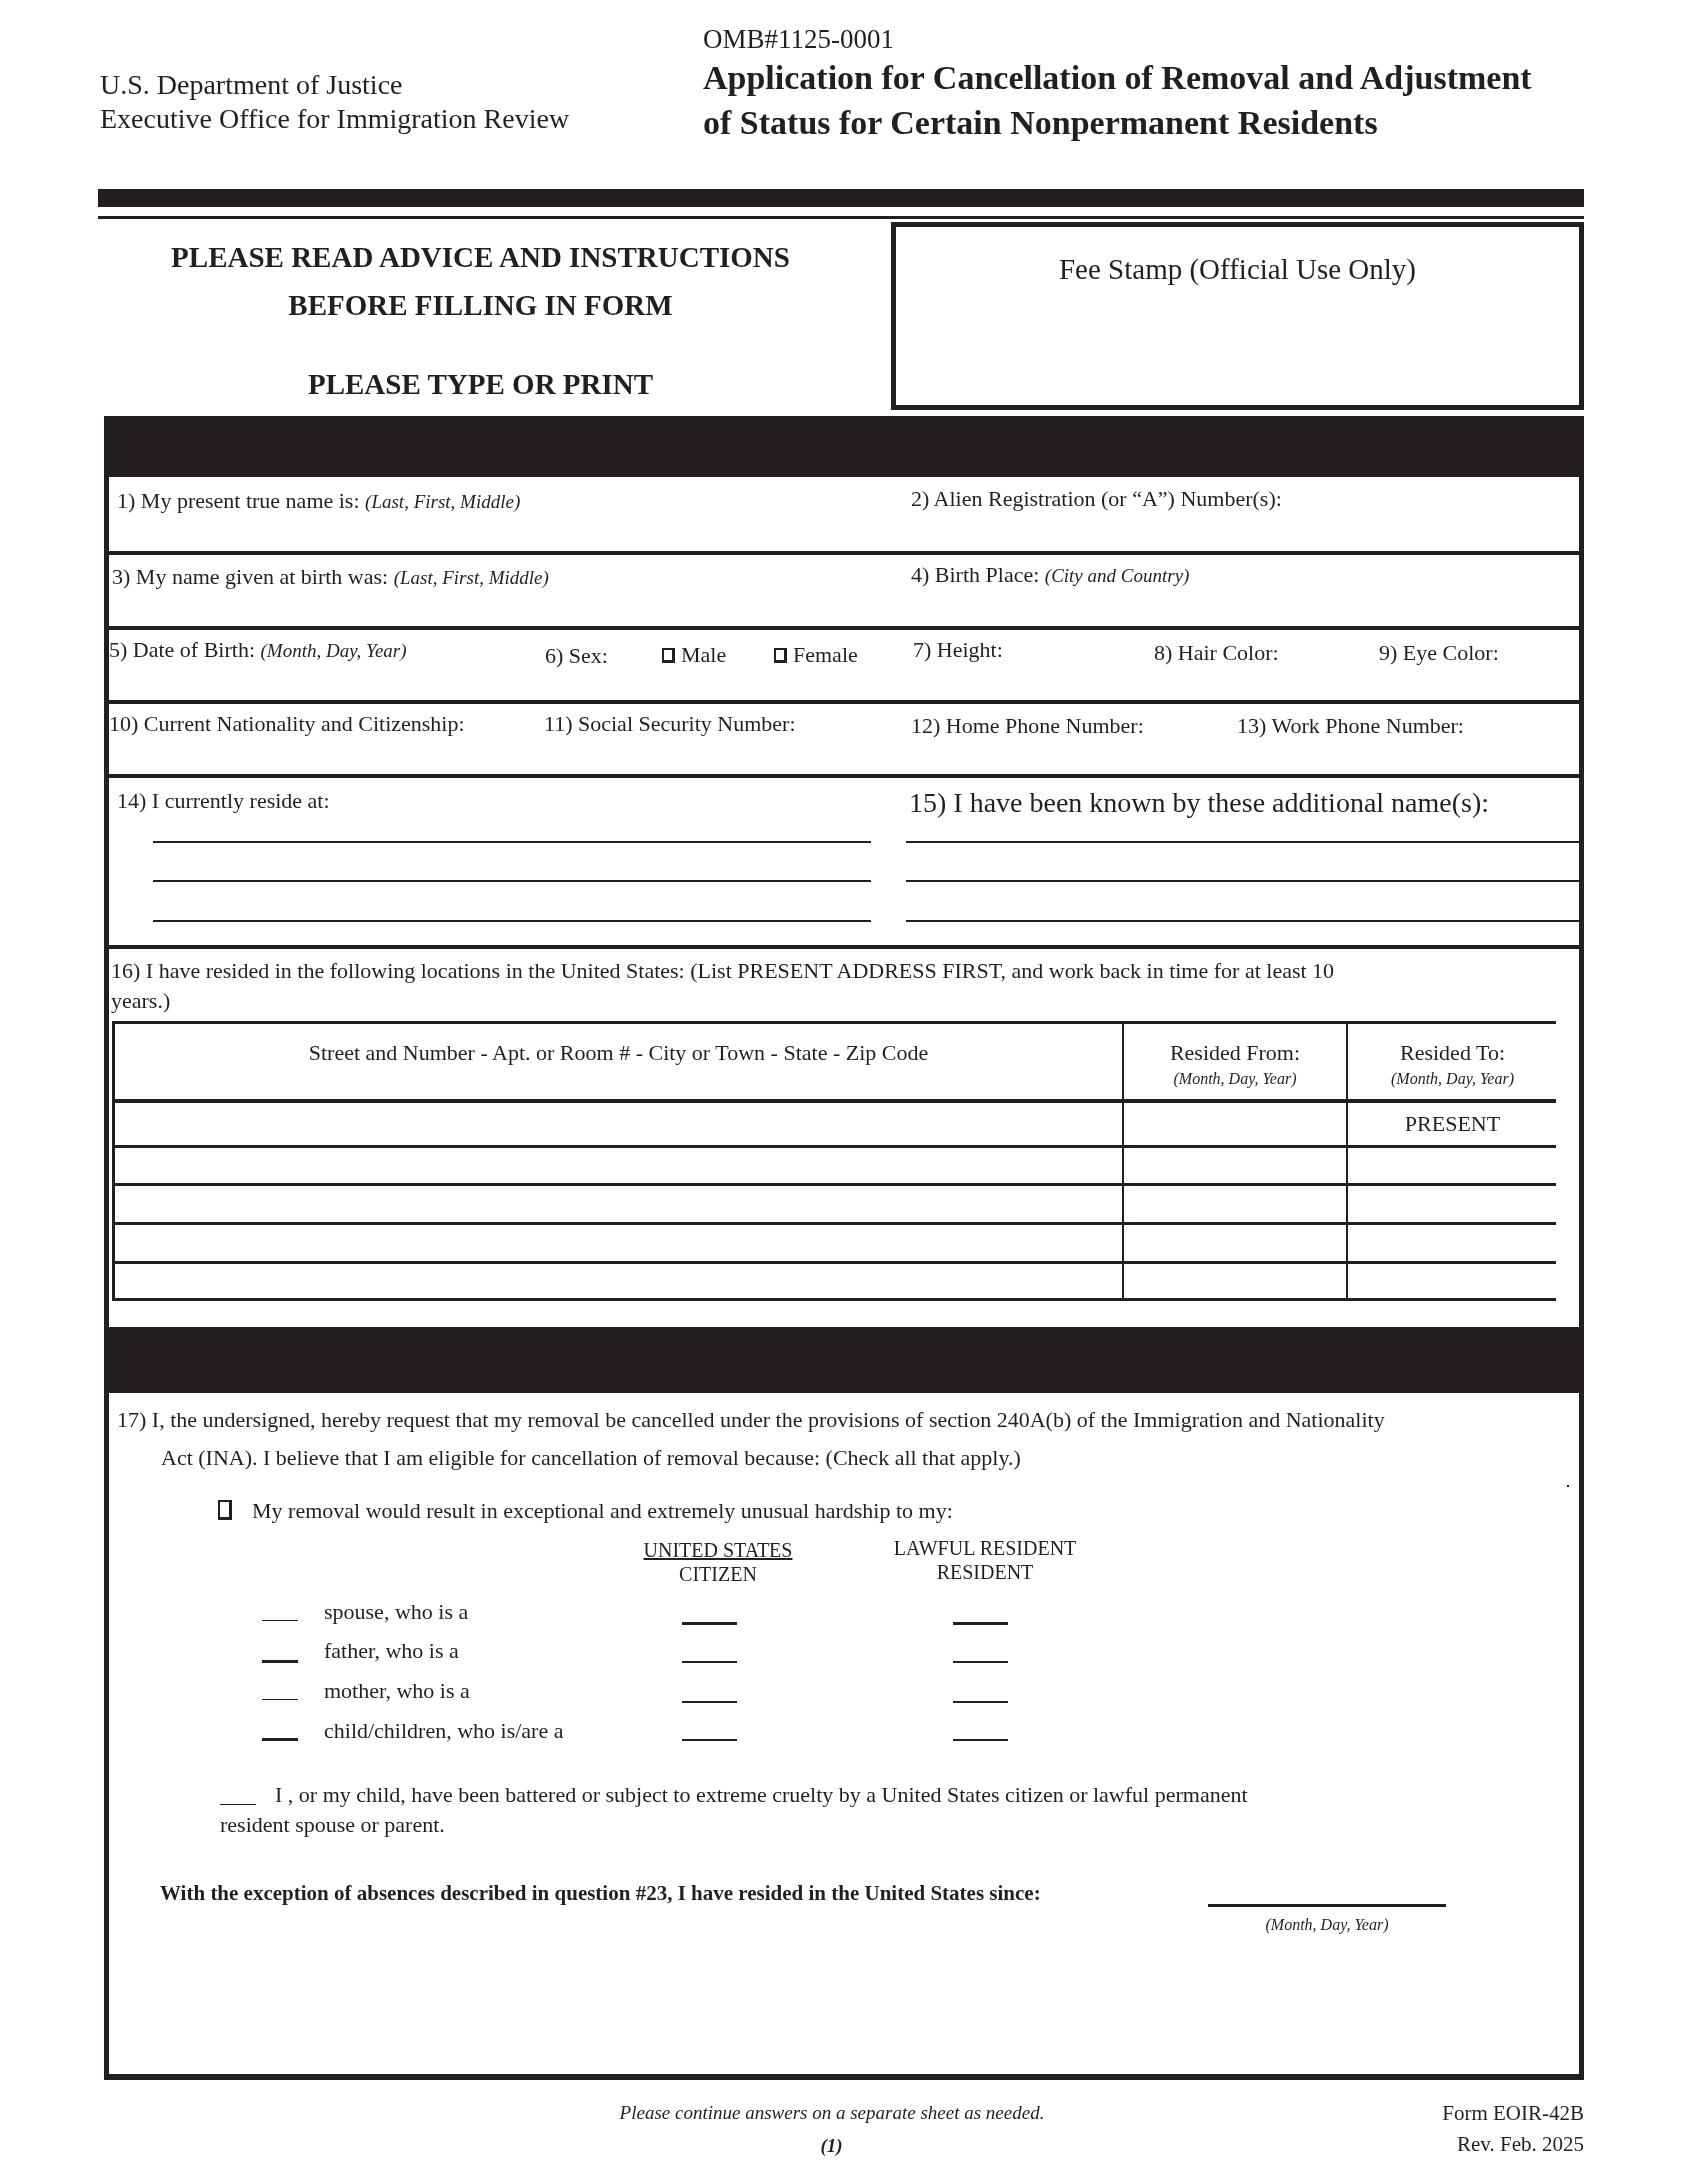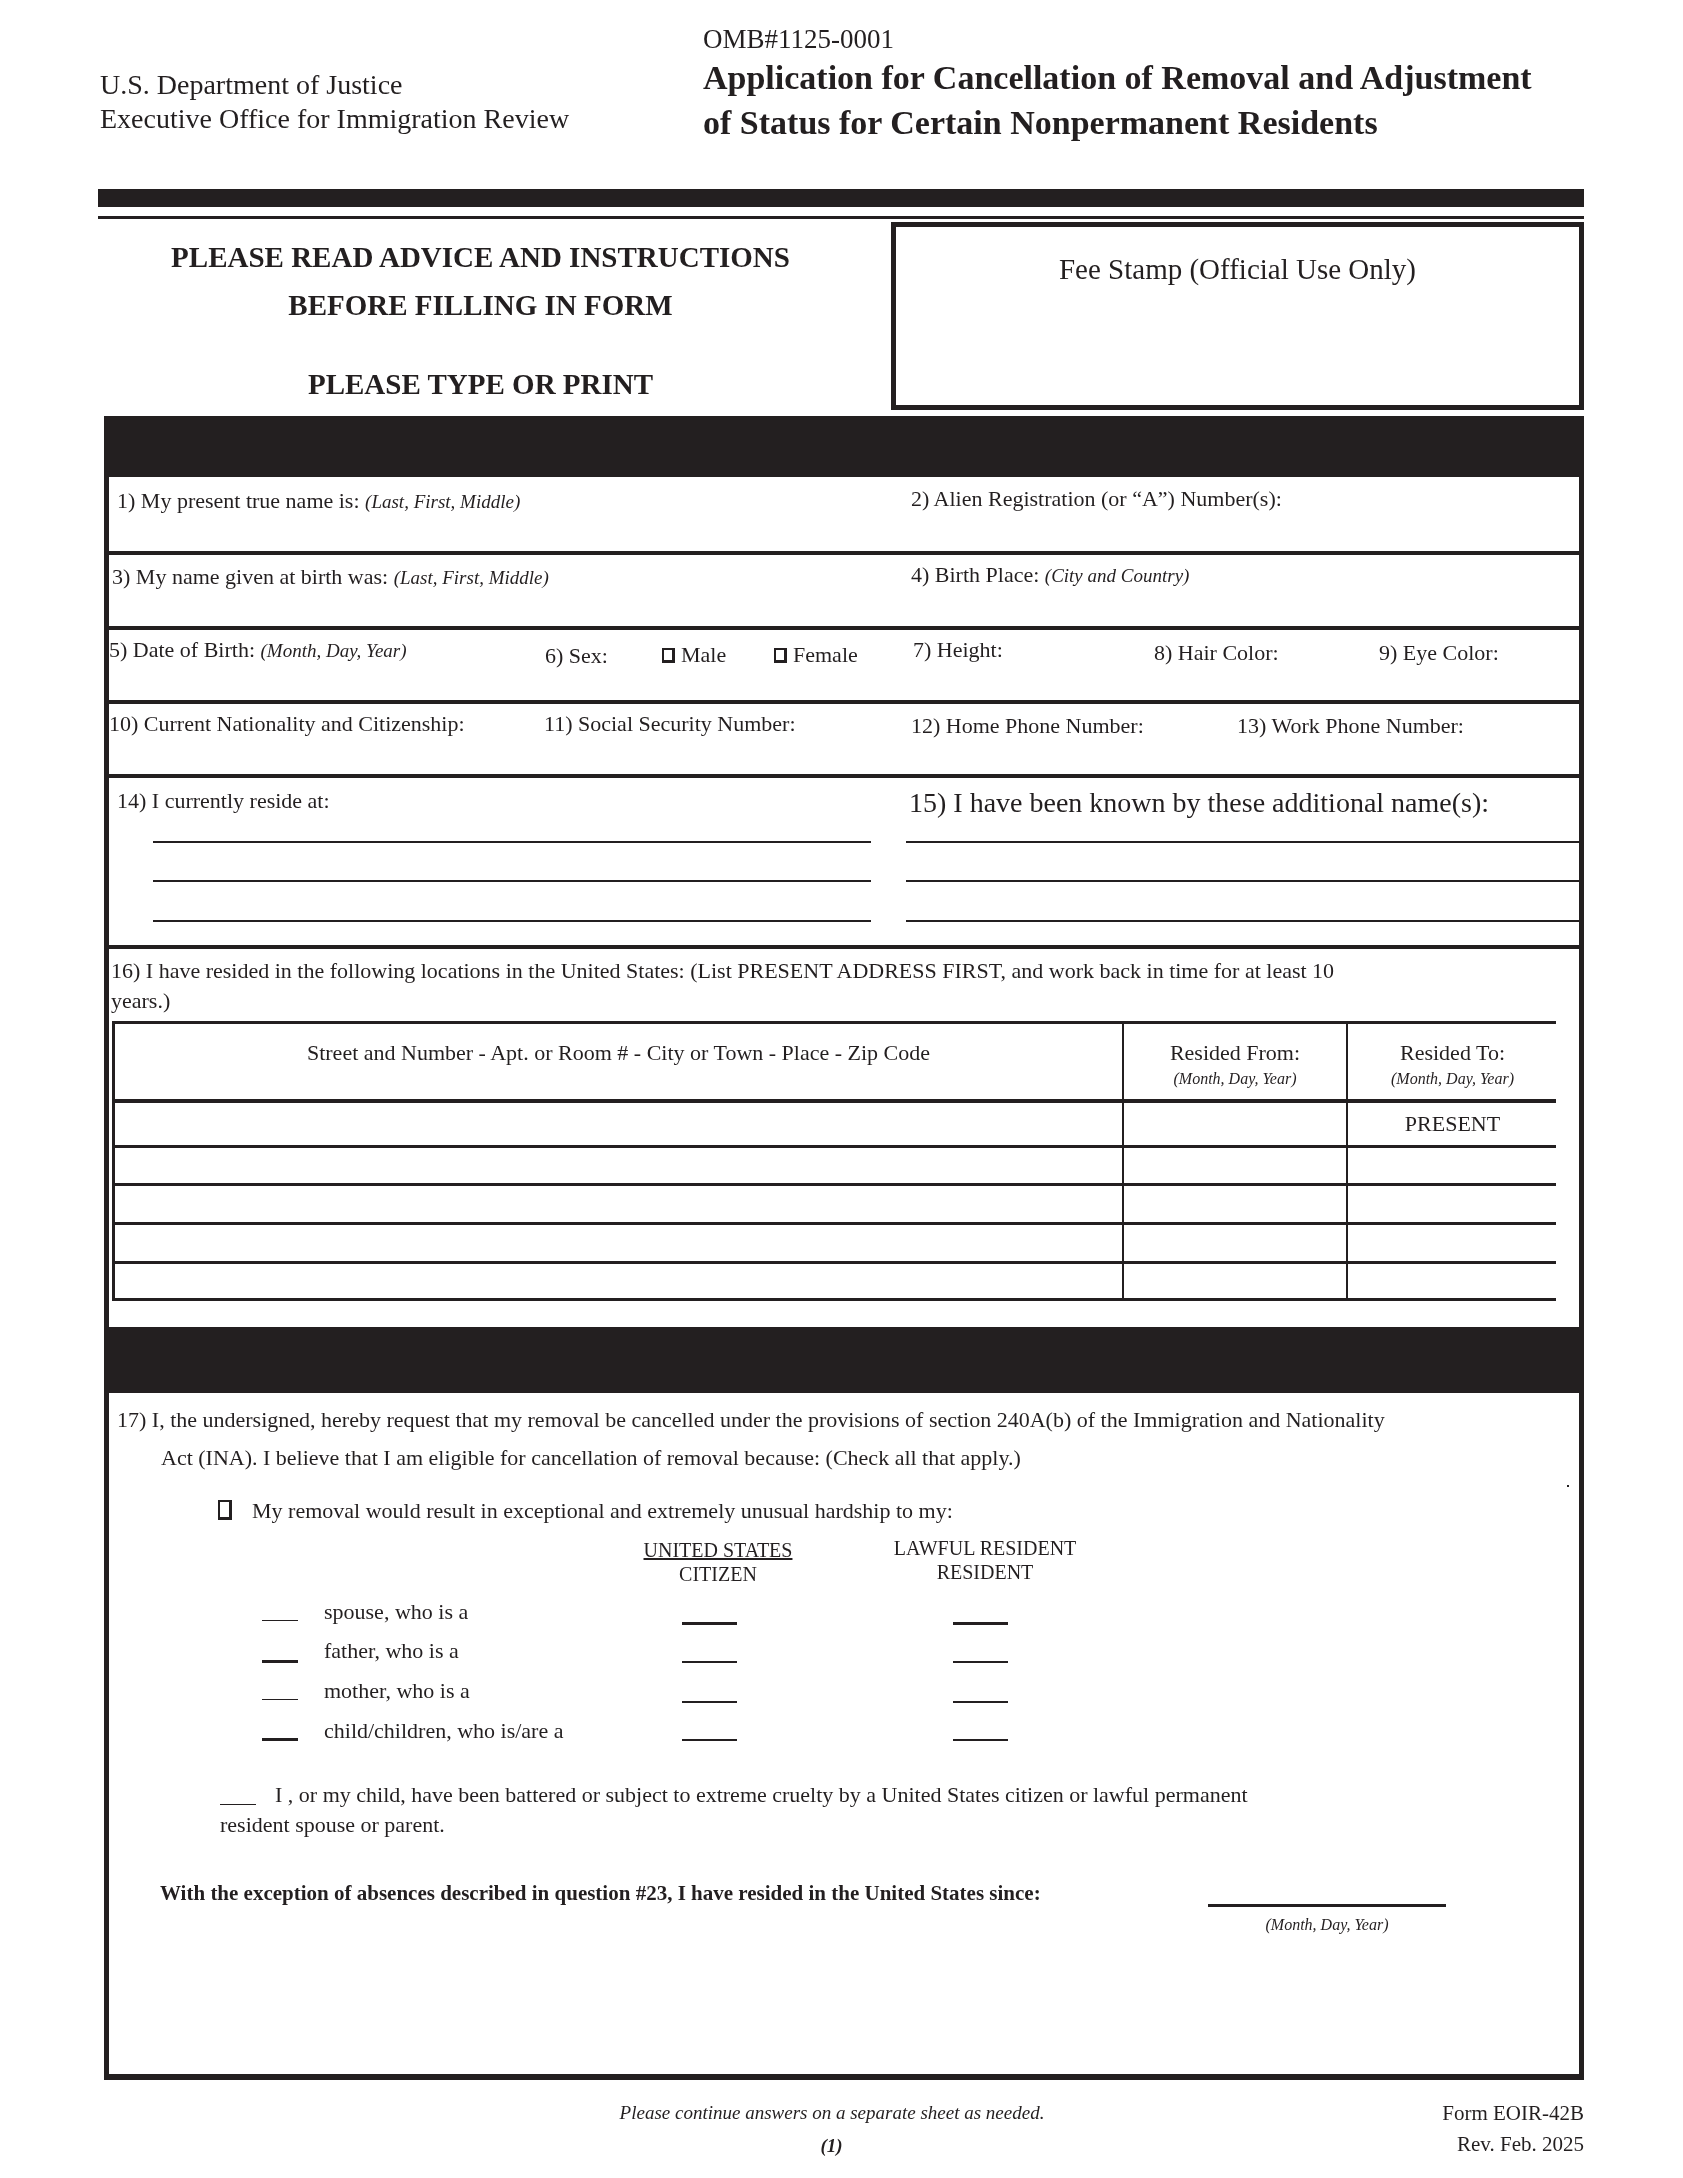--- a/index.html
+++ b/index.html
@@ -111,21 +111,21 @@
 <div class="line" style="left:906px;top:920px;width:678px;"></div>
 
 <div class="txt lbl" style="left:111px;top:960px;">16) I have resided in the following locations in the United States: (List PRESENT ADDRESS FIRST, and work back in time for at least 10</div>
 <div class="txt lbl" style="left:111px;top:990px;">years.)</div>
 
 <div class="abs" style="left:112px;top:1021px;width:1444px;height:280px;border-top:3px solid #231f20;border-left:3px solid #231f20;border-bottom:3px solid #231f20;">
 
   <div class="vline" style="left:1007px;top:0;height:100%;"></div>
   <div class="vline" style="left:1231px;top:0;height:100%;"></div>
 
-  <div class="txt lbl" style="left:0;top:18px;width:1007px;text-align:center;">Street and Number - Apt. or Room # - City or Town - Place - Zip Code</div>
+  <div class="txt lbl" style="left:0;top:18px;width:1007px;text-align:center;">Street and Number - Apt. or Room # - City or Town - State - Zip Code</div>
   <div class="txt lbl" style="left:1009px;top:18px;width:222px;text-align:center;">Resided From:</div>
   <div class="txt" style="left:1009px;top:47px;width:222px;text-align:center;font-size:16px;font-style:italic;">(Month, Day, Year)</div>
   <div class="txt lbl" style="left:1233px;top:18px;width:209px;text-align:center;">Resided To:</div>
   <div class="txt" style="left:1233px;top:47px;width:209px;text-align:center;font-size:16px;font-style:italic;">(Month, Day, Year)</div>
   <div class="abs ink" style="left:0;top:75px;width:100%;height:4px;"></div>
 
   <div class="abs ink" style="left:0;top:121px;width:100%;height:3px;"></div>
   <div class="abs ink" style="left:0;top:159px;width:100%;height:3px;"></div>
   <div class="abs ink" style="left:0;top:198px;width:100%;height:3px;"></div>
   <div class="abs ink" style="left:0;top:237px;width:100%;height:3px;"></div>

